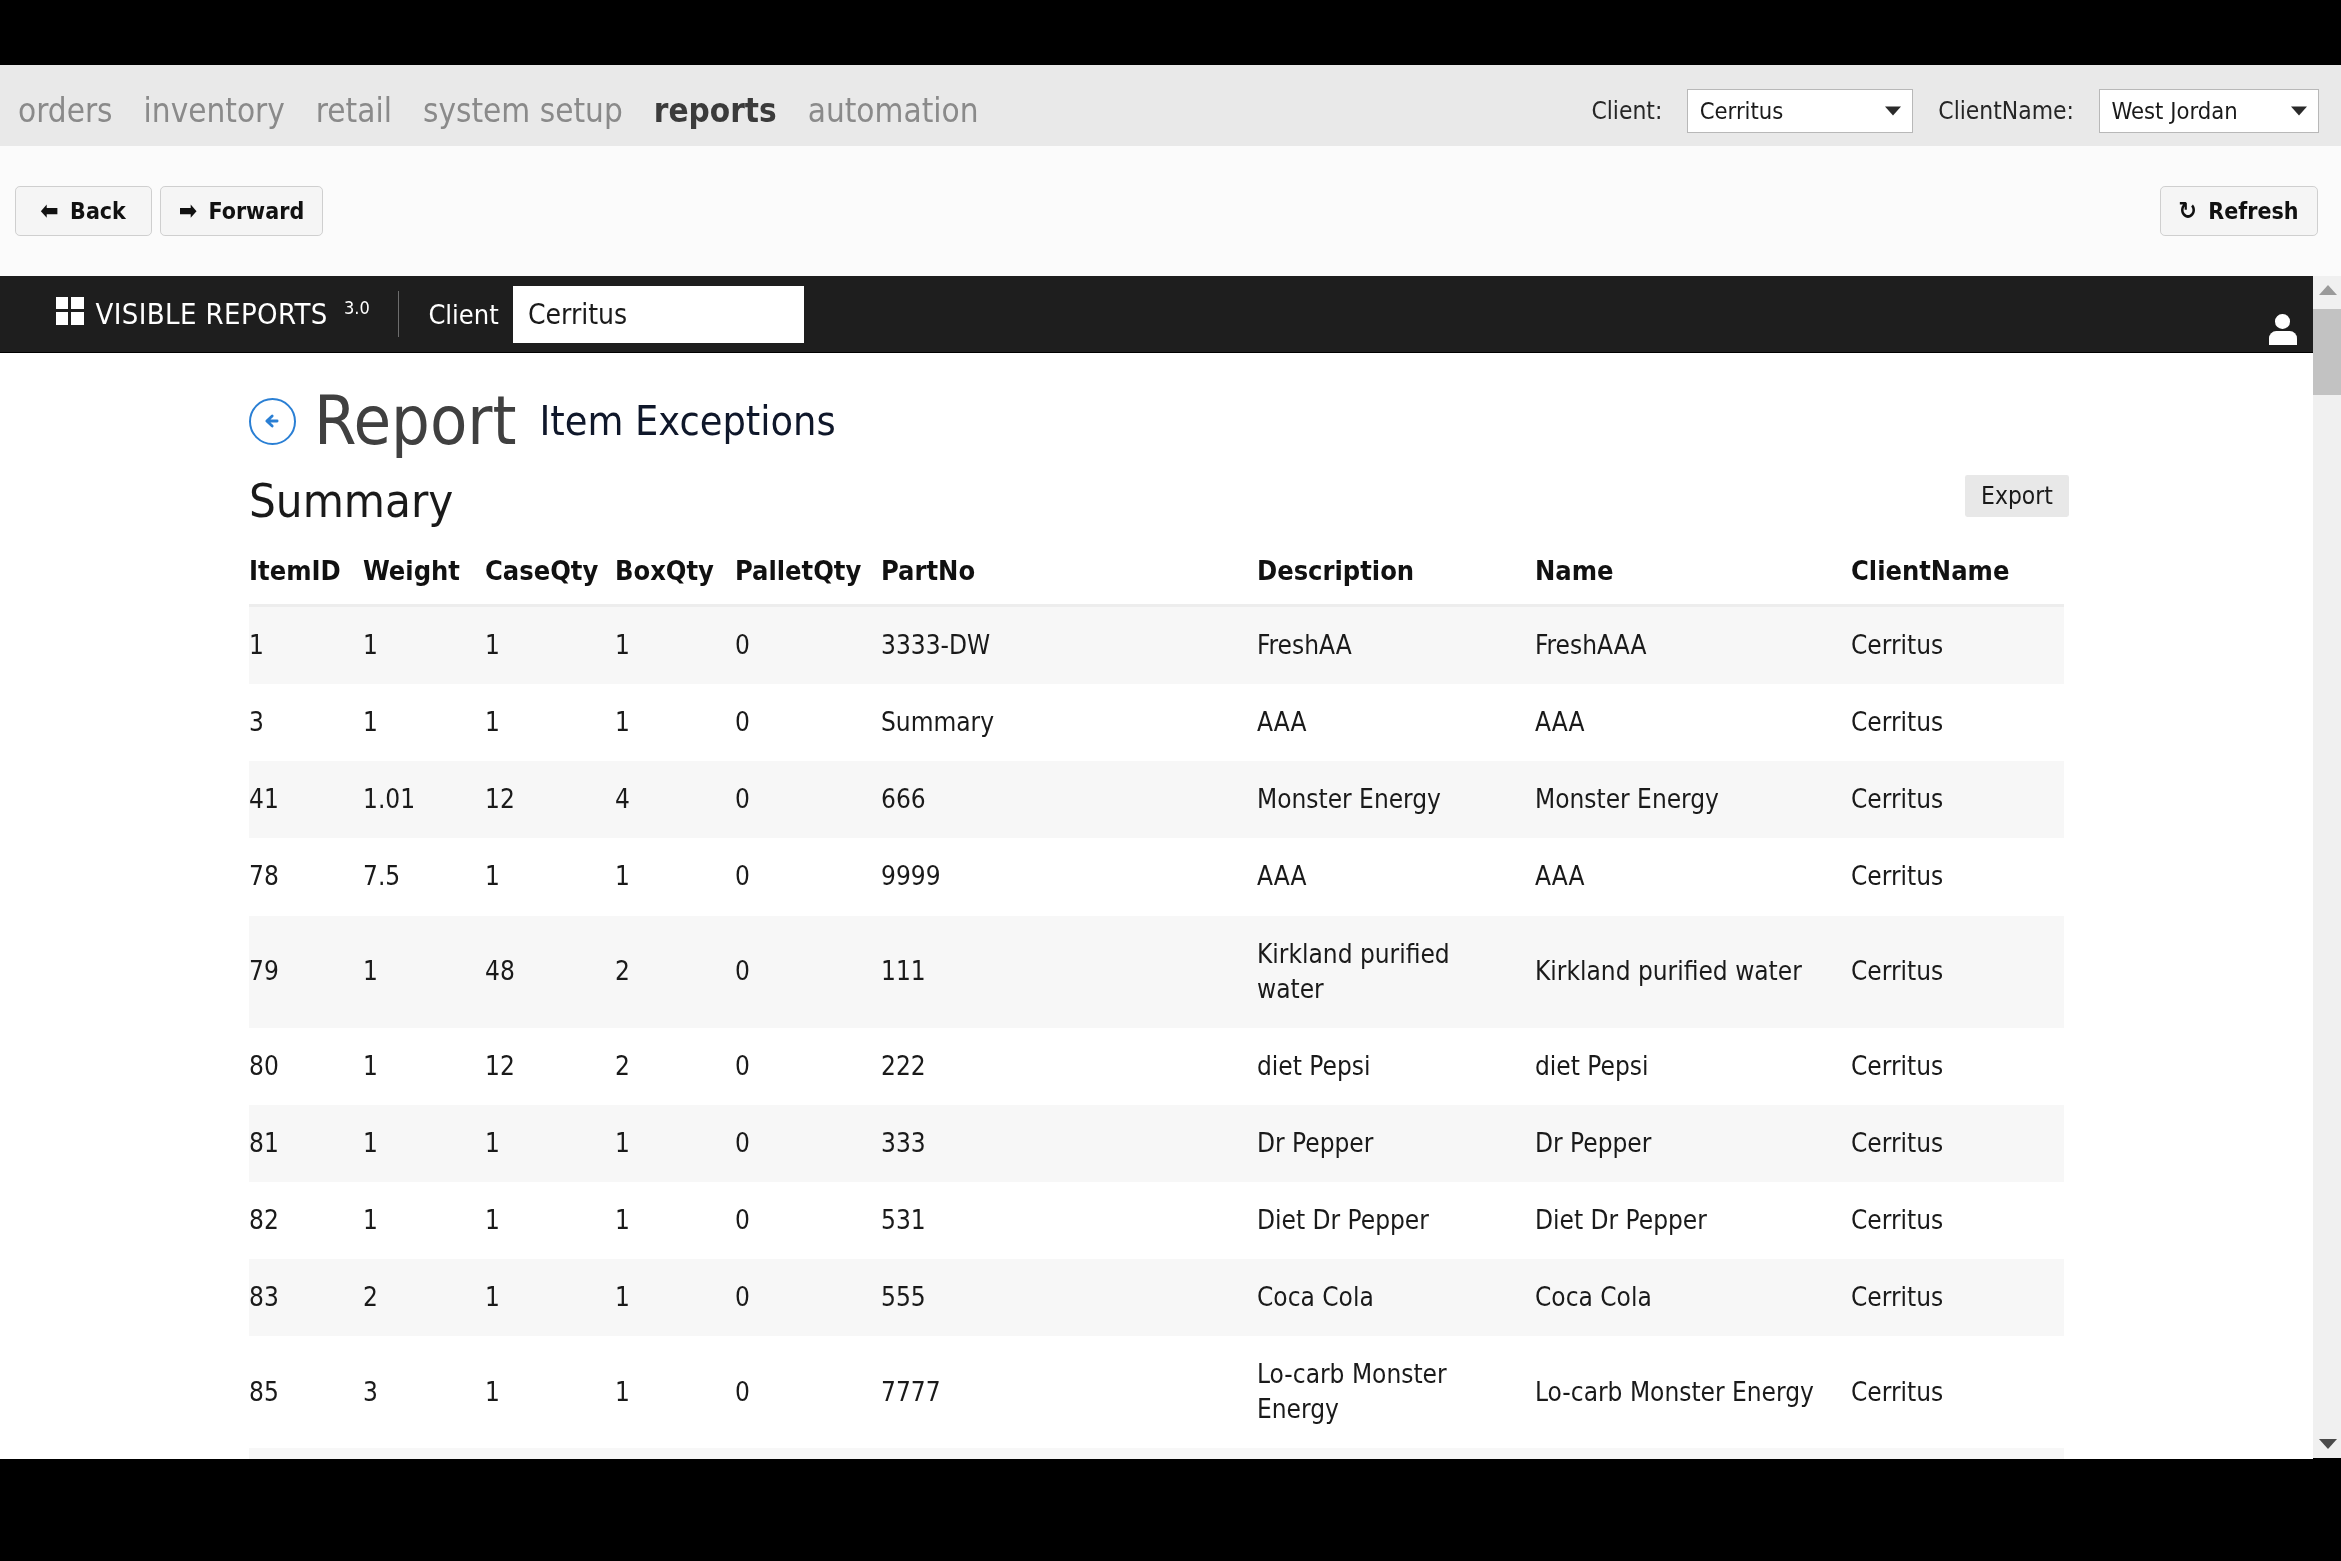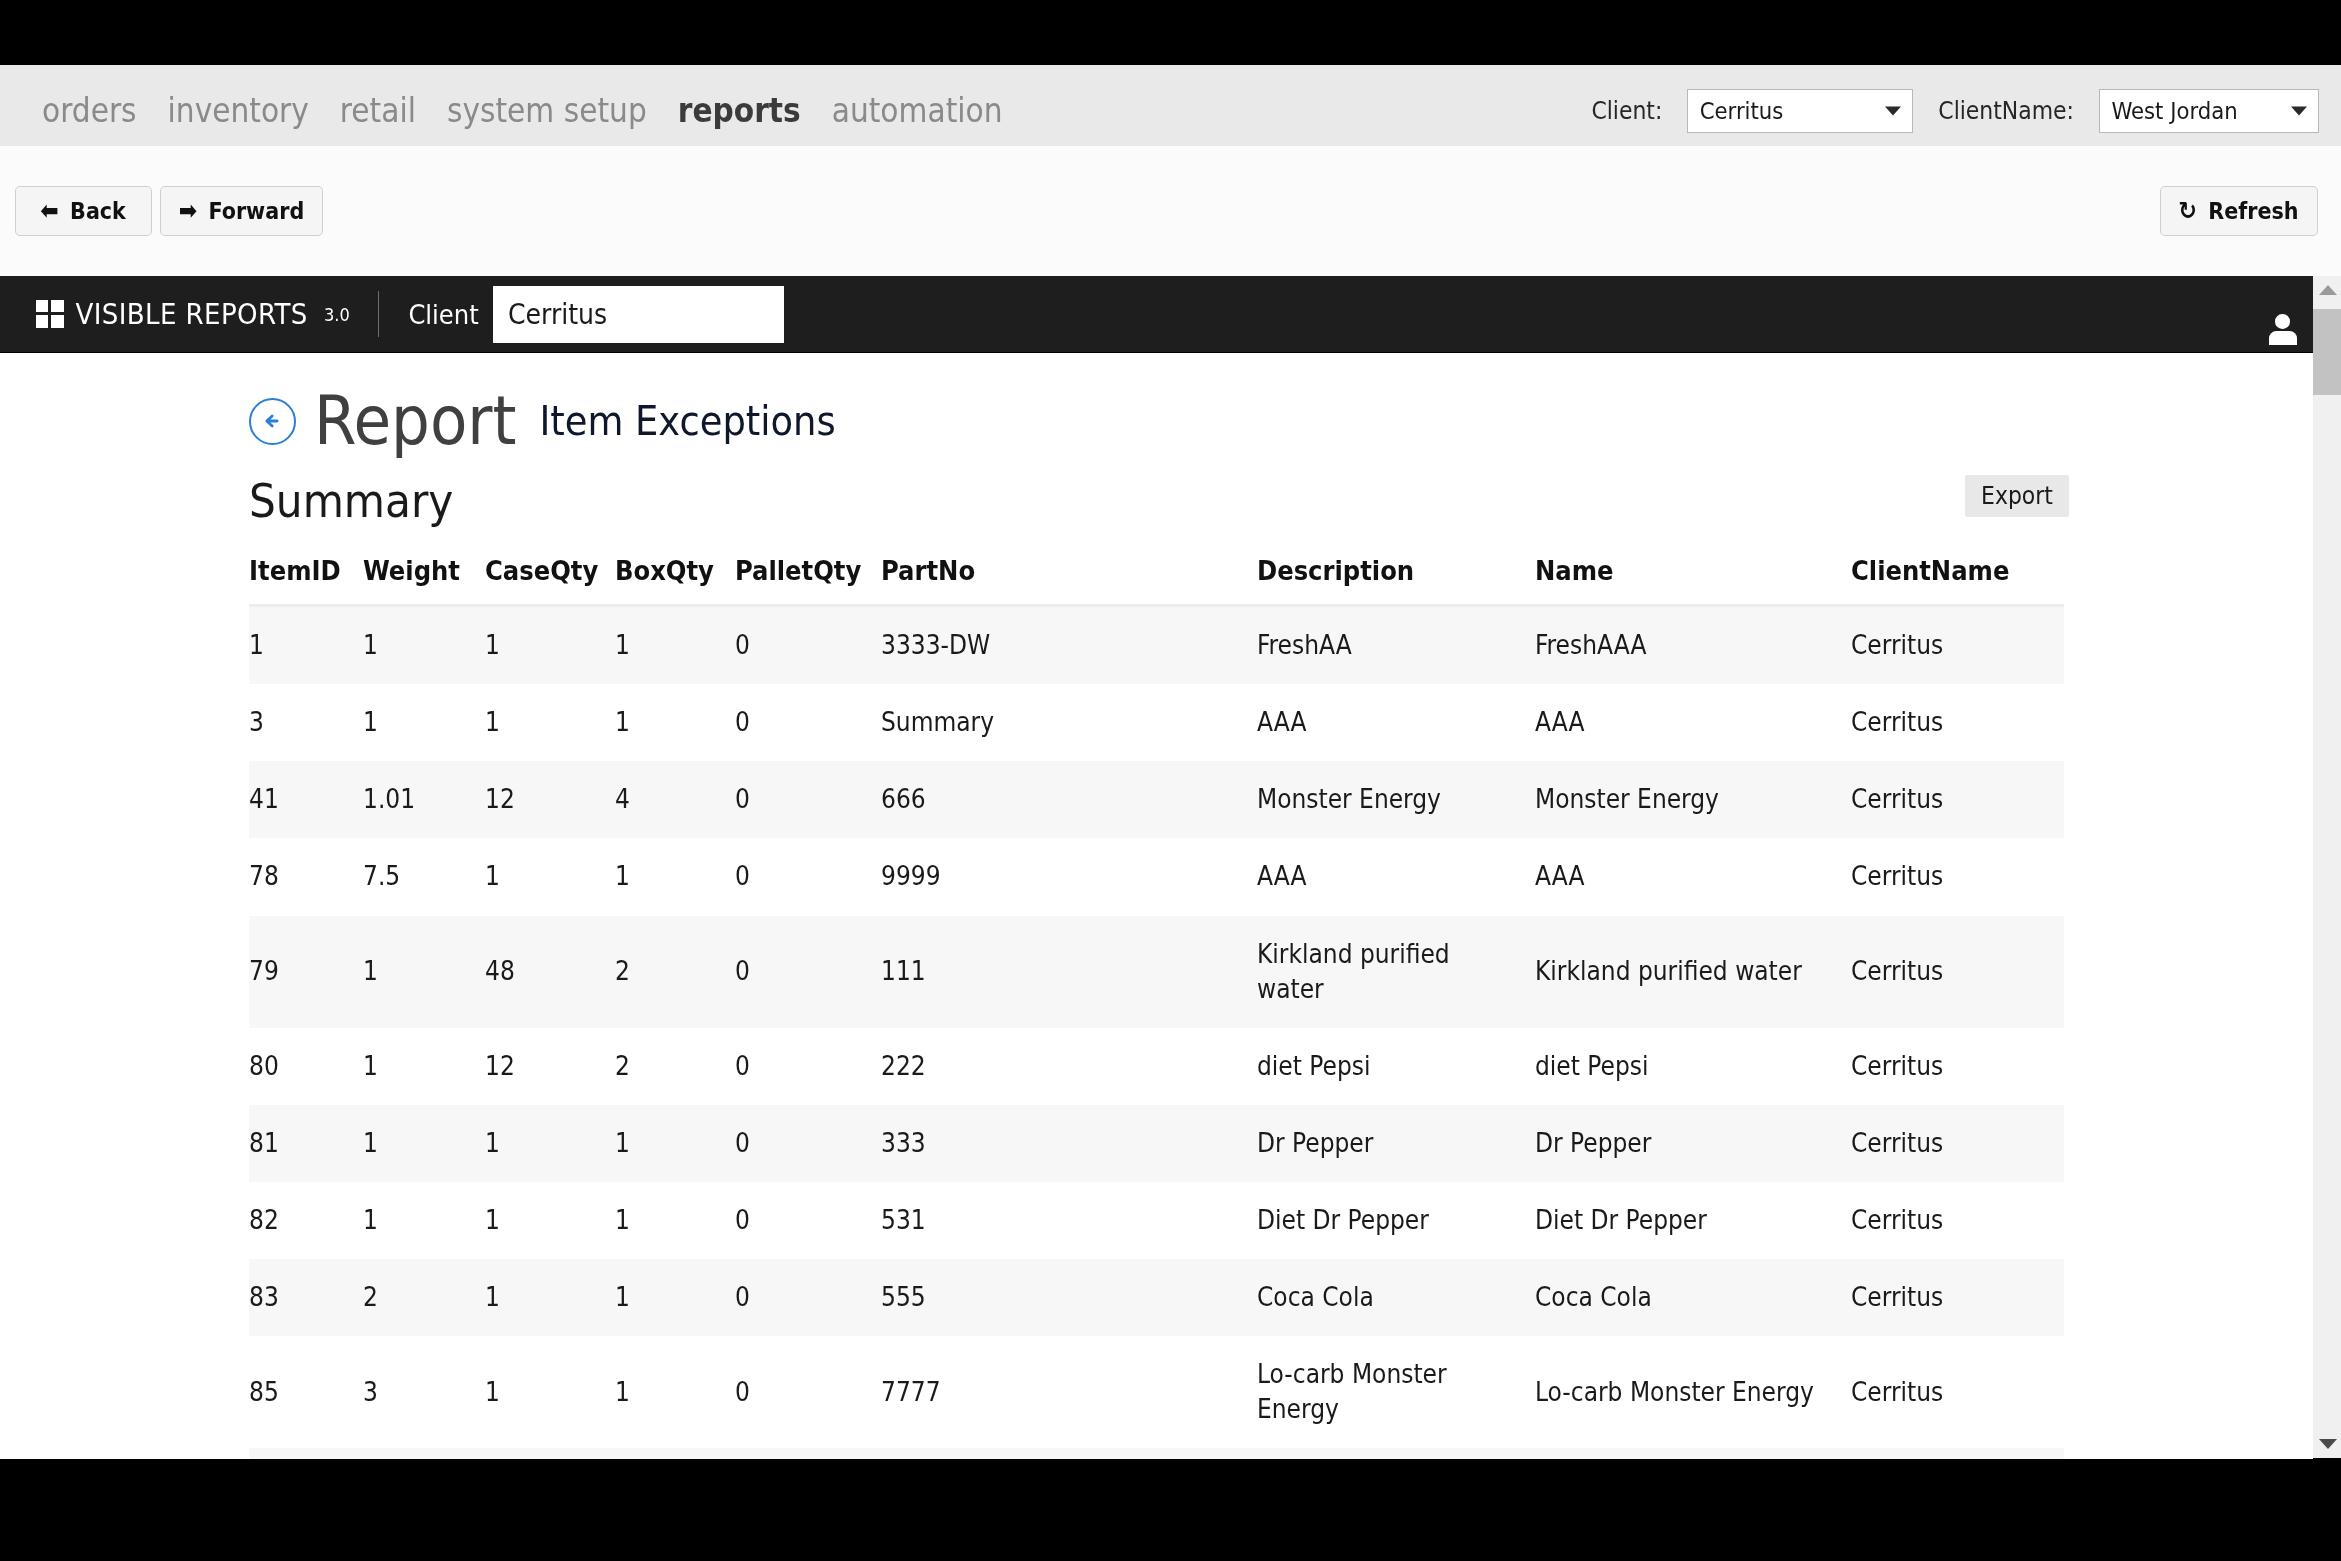--- a/index.html
+++ b/index.html
@@ -12,21 +12,21 @@
   #screen { position: relative; width: 2342px; height: 1561px; background:#000; }
 
   
   .band-top { position:absolute; left:0; top:0; width:2342px; height:65px; background:#000; z-index:50; }
   .band-bottom { position:absolute; left:0; bottom:0; width:2342px; height:102px; background:#000; z-index:50; }
 
   
   .chrome {
     position:absolute; left:0; top:65px; width:2342px; height:91px;
     background:#e9e9e9;
-    display:flex; align-items:center;padding-left:24px;
+    display:flex; align-items:center;
   }
   .nav-tabs { display:flex; align-items:center; gap:31px; padding-left:18px; }
   .nav-tab {
     font-size:33px; color:#8a8a8a; font-weight:400; letter-spacing:0px;
     font-family:"DejaVu Sans Condensed","Liberation Sans",sans-serif;
     white-space:nowrap; cursor:pointer;
   }
   .nav-tab.active { color:#3b3b3b; font-weight:700; }
 
   .chrome-right {
@@ -63,21 +63,21 @@
   }
   .tbtn .gi { font-size:24.4px; line-height:1; }
   .toolbar-right { margin-left:auto; padding-right:24.4px; }
   .tbtn.refresh { min-width:146px; }
 
   
   .appbar {
     position:absolute; left:0; top:276px; width:2313px; height:76px;
     background:#1e1e1e; display:flex; align-items:center;
   }
-  .brand { display:flex; align-items:center; gap:11.4px; padding-left:36px; }
+  .brand { display:flex; gap:11.4px; padding-left:56px; }
   .brand-sq { width:28px; height:28px; display:grid; grid-template-columns:12.2px 12.2px; grid-template-rows:12.2px 12.2px; gap:3.3px; }
   .brand-sq i { display:block; background:#fff; }
   .brand-txt {
     color:#fff; font-size:29px; letter-spacing:0.4px;
     font-family:"DejaVu Sans Condensed","Liberation Sans",sans-serif; font-weight:400;
   }
   .brand-ver { color:#fff; font-size:18px; vertical-align:super; margin-left:4.9px; }
   .appbar-div { width:1.6px; height:46px; background:#6d6d6d; margin-left:28px; }
   .appbar-client-lbl {
     color:#fff; font-size:27px; margin-left:29px;

